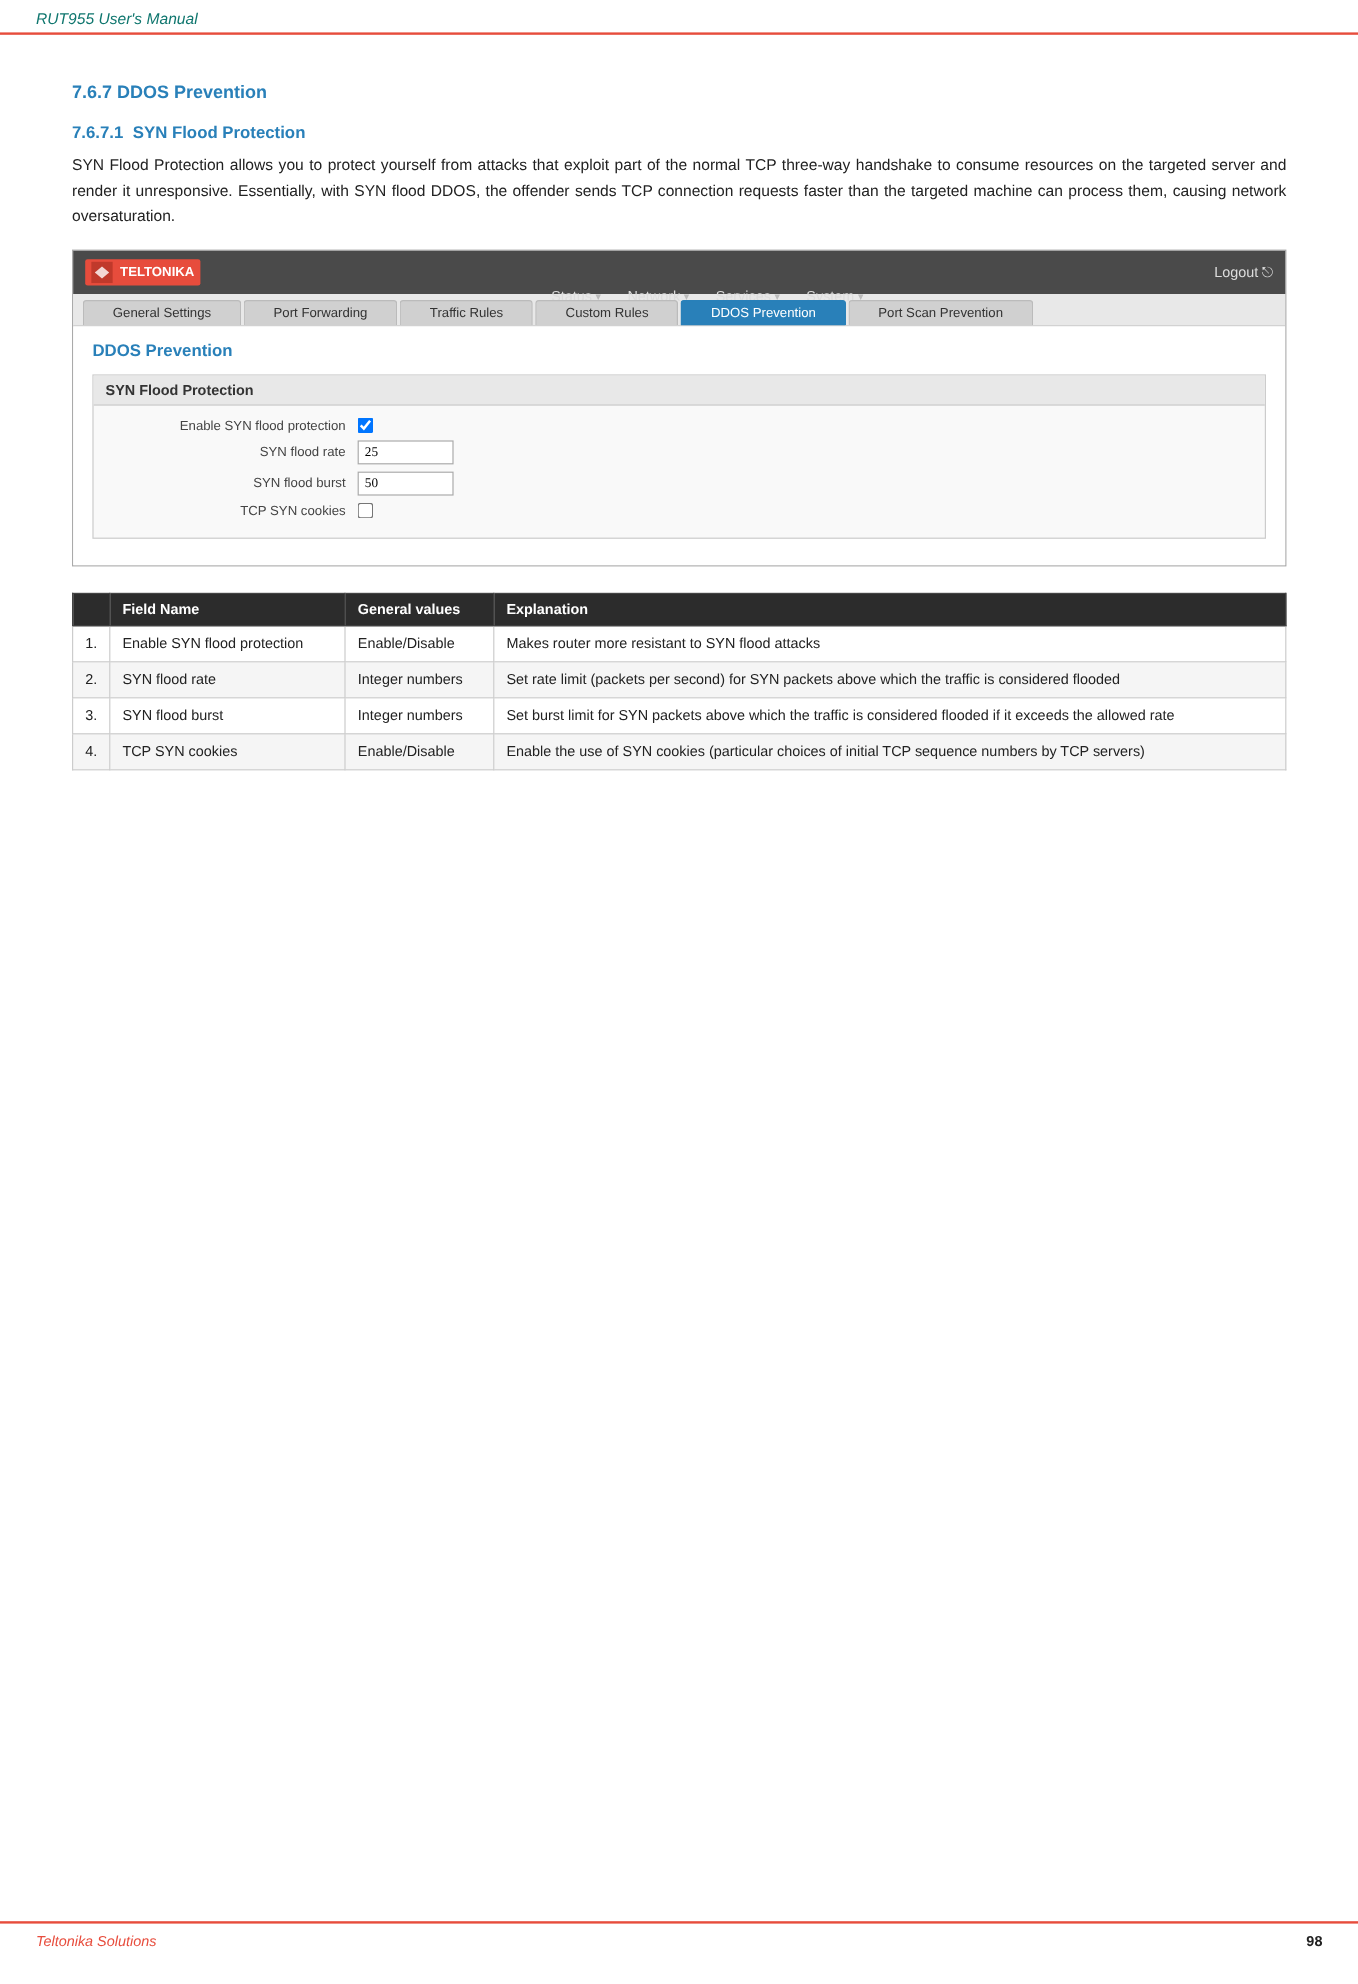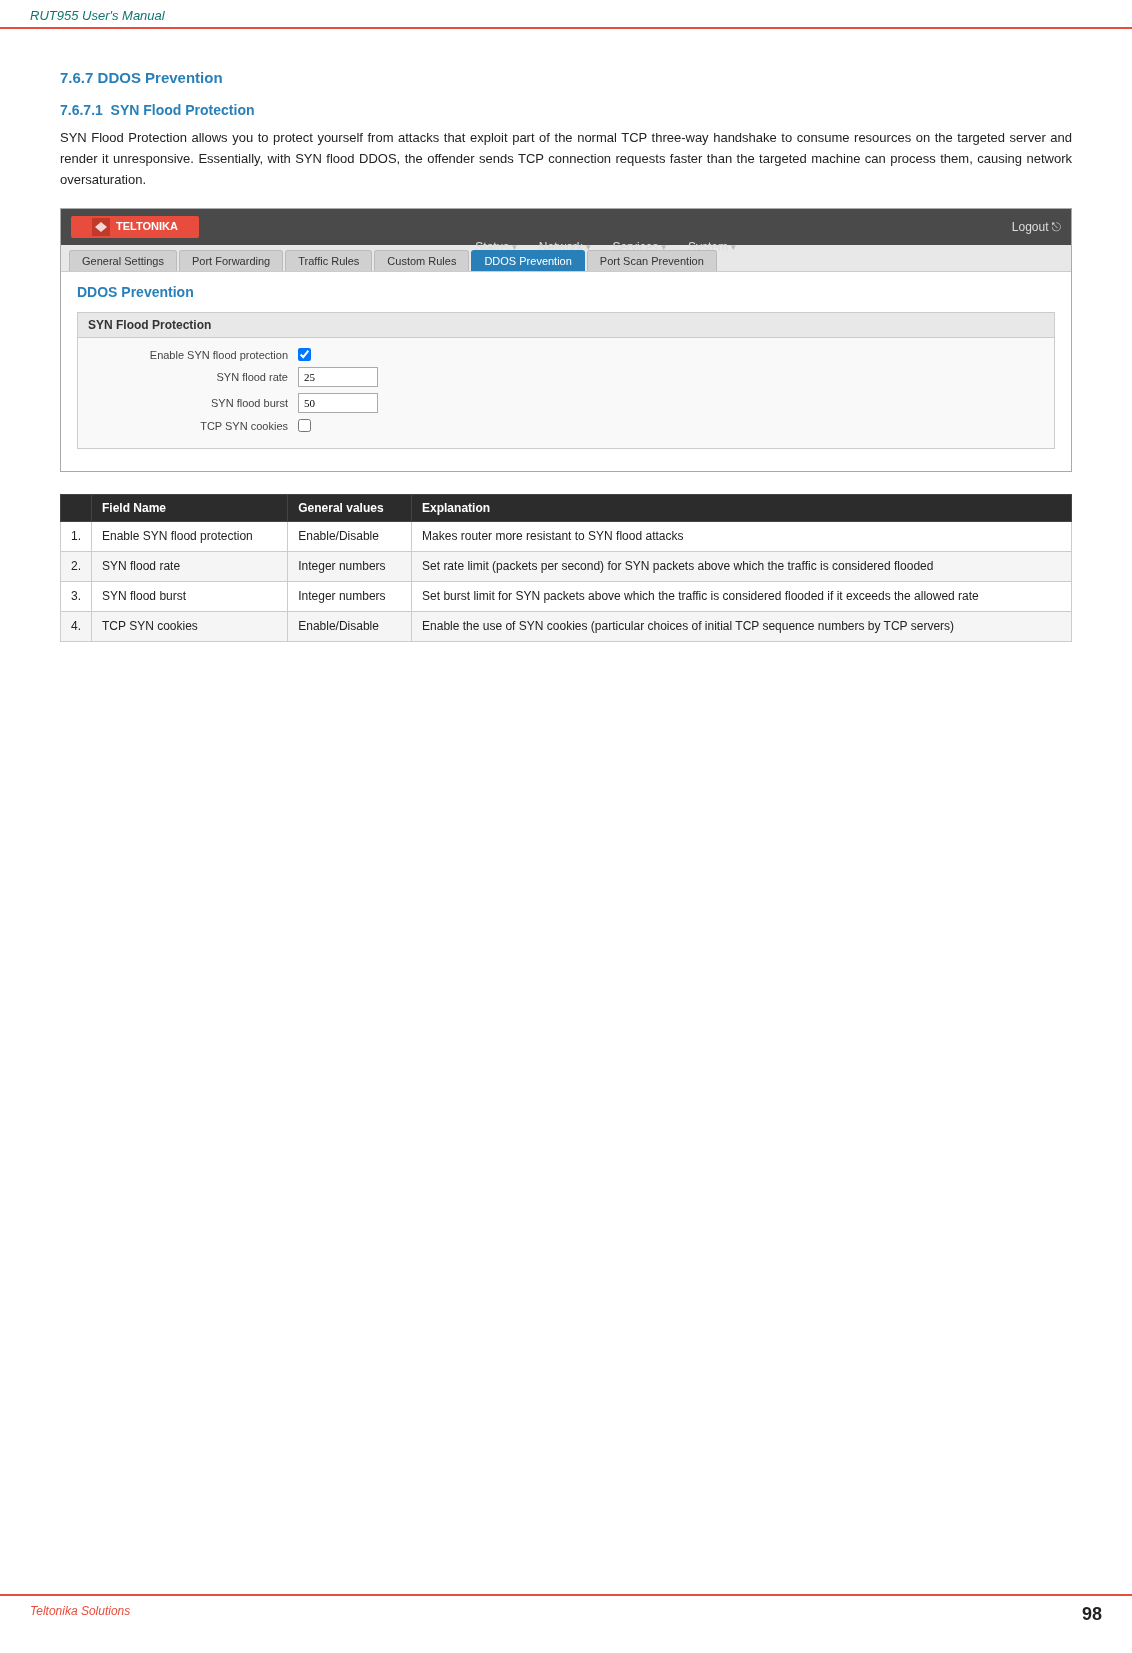--- a/index.html
+++ b/index.html
@@ -74,21 +74,21 @@
     .router-logo {
       display: flex;
       align-items: center;
       gap: 6px;
     }
     .router-logo-box {
       background: #e74c3c;
       color: #fff;
       font-weight: bold;
       font-size: 11px;
-      padding: 2px 21px;
+      padding: 2px 5px;
       border-radius: 2px;
     }
     .router-nav-items {
       display: flex;
       gap: 2px;
     }
     .router-nav-item {
       color: #ddd;
       font-size: 12px;
       padding: 6px 10px;
@@ -119,21 +119,21 @@
       background: #e8e8e8;
       display: flex;
       gap: 2px;
       padding: 5px 8px 0 8px;
       border-bottom: 1px solid #ccc;
     }
     .router-tab {
       background: #d0d0d0;
       border: 1px solid #bbb;
       border-bottom: none;
-      padding: 4px 12px;
+      padding: 4px 24px;
       font-size: 11px;
       color: #333;
       cursor: pointer;
       border-radius: 3px 3px 0 0;
     }
     .router-tab.active {
       background: #2980b9;
       color: #fff;
       border-color: #2980b9;
     }
@@ -237,21 +237,21 @@
       padding: 8px 30px;
       border-top: 2px solid #e74c3c;
     }
     .footer-text {
       color: #e74c3c;
       font-size: 12px;
       font-style: italic;
     }
     .page-number {
       color: #222;
-      font-size: 18px;
+      font-size: 12px;
       font-weight: bold;
     }
   </style>
 </head>
 <body>
 
 <div class="page-header">
   <span class="page-header-text">RUT955 User's Manual</span>
 </div>
 

